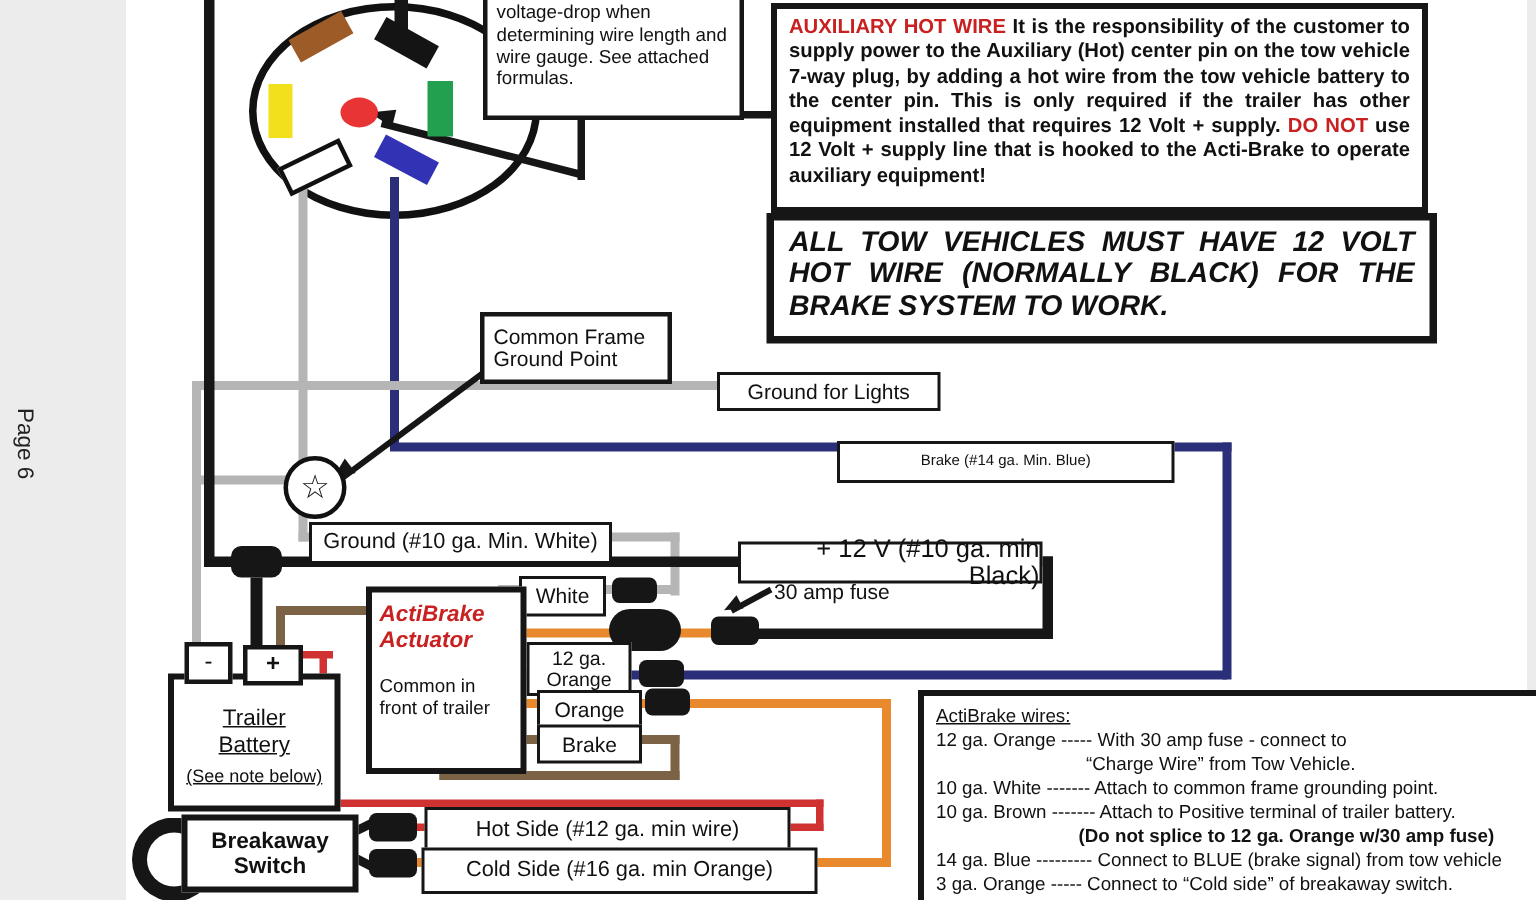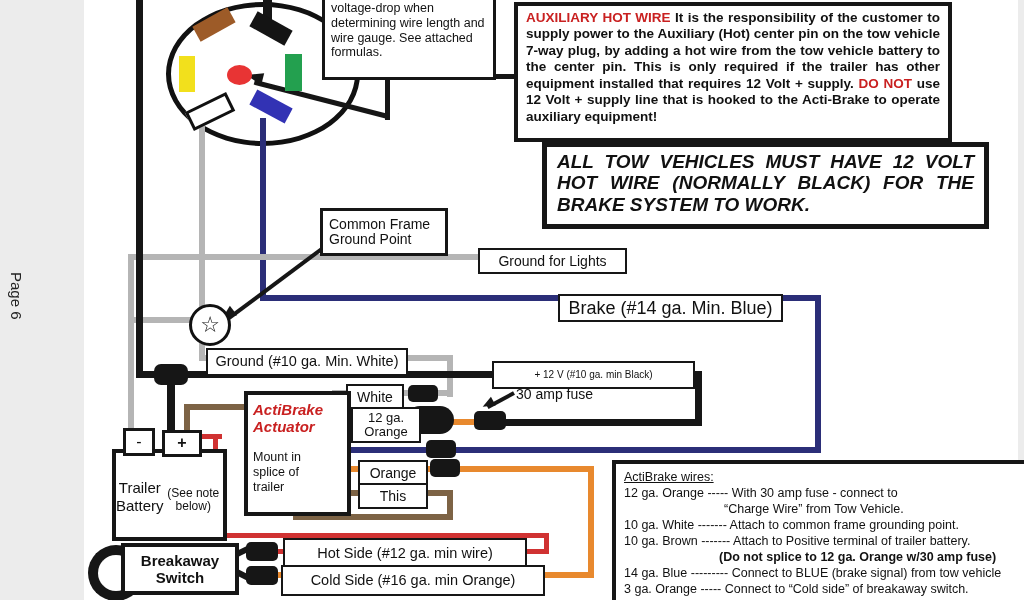--- a/index.html
+++ b/index.html
@@ -110,69 +110,69 @@
   <div class="abs" style="left:88px;top:545px;width:36px;height:36px;border:10px solid var(--wire-black);border-right-color:transparent;border-radius:50%;z-index:2;"></div>
 
   <div class="cbox" style="left:322px;top:-8px;width:156px;height:72px;border-width:3px;align-items:flex-start;justify-content:flex-start;text-align:left;padding:6px 6px 4px;font-size:12.5px;line-height:1.18;">
       <span>voltage-drop when determining wire length and wire gauge.  See attached formulas.</span>
     </div>
 
   <div class="cbox" style="left:514px;top:2px;width:414px;height:124px;border-width:4px;align-items:flex-start;text-align:justify;padding:4px 8px;font-size:13.5px;line-height:1.22;font-weight:bold;">
     <p style="margin:0;"><span class="red">AUXILIARY HOT WIRE</span><span> It is the responsibility of the customer to supply power to the Auxiliary (Hot) center pin on the tow vehicle 7-way plug, by adding a hot wire from the tow vehicle battery to the center pin. This is only required if the trailer has other equipment installed that requires 12 Volt + supply. </span><span class="red">DO NOT</span><span> use 12 Volt + supply line that is hooked to the Acti-Brake to operate auxiliary equipment!</span></p>
   </div>
 
-  <div class="cbox" style="left:511px;top:142px;width:417px;height:69px;border-width:5px;align-items:flex-start;text-align:justify;padding:4px 10px;font-size:19px;line-height:1.13;font-weight:bold;font-style:italic;margin-left:31px;">
+  <div class="cbox" style="left:511px;top:142px;width:417px;height:69px;border-width:5px;align-items:flex-start;text-align:justify;padding:4px 10px;font-size:19px;line-height:1.13;font-weight:bold;font-style:italic;">
       <span>ALL TOW VEHICLES MUST HAVE 12 VOLT HOT WIRE (NORMALLY BLACK) FOR THE BRAKE SYSTEM TO WORK.</span>
     </div>
 
   <div class="cbox" style="left:478px;top:248px;width:145px;height:22px;">
       <span>Ground for Lights</span>
     </div>
   <div class="cbox" style="left:320px;top:208px;width:116px;height:42px;border-width:3px;justify-content:flex-start;text-align:left;padding-left:6px;">
       <span style="width:104px;">Common Frame Ground Point</span>
     </div>
-  <div class="cbox" style="left:558px;top:294px;width:221px;height:24px;font-size:18px;">
+  <div class="cbox" style="left:558px;top:294px;width:221px;height:24px;font-size:10px;">
       <span>Brake (#14 ga. Min. Blue)</span>
     </div>
   <div class="cbox" style="left:206px;top:348px;width:198px;height:24px;font-size:14.5px;">
       <span>Ground (#10 ga. Min. White)</span>
     </div>
-  <div class="cbox" style="left:492px;top:361px;width:199px;height:24px;font-size:10px;">
+  <div class="cbox" style="left:492px;top:361px;width:199px;height:24px;font-size:17px;text-align:right;">
       <span>+ 12 V (#10 ga. min Black)</span>
     </div>
   <div class="abs" style="left:516px;top:386px;font-size:14px;z-index:3;color:#111;">30 amp fuse</div>
   <div class="cbox" style="left:283px;top:538px;width:240px;height:27px;font-size:14.5px;">
       <span>Hot Side (#12 ga. min wire)</span>
     </div>
   <div class="cbox" style="left:281px;top:565px;width:260px;height:27px;font-size:14.5px;">
       <span>Cold Side (#16 ga. min Orange)</span>
     </div>
 
   <div class="cbox" style="left:346px;top:384px;width:54px;height:23px;">
       <span>White</span>
     </div>
-  <div class="cbox" style="left:351px;top:407px;width:66px;height:32px;font-size:13px;">
+  <div class="cbox" style="left:351px;top:428px;width:66px;height:32px;font-size:13px;">
       <span style="width:48px;">12 ga. Orange</span>
     </div>
   <div class="cbox" style="left:361px;top:439px;width:54px;height:22px;margin-top:32px;">
       <span>Blue</span>
     </div>
   <div class="cbox" style="left:358px;top:460px;width:66px;height:22px;">
       <span>Orange</span>
     </div>
   <div class="cbox" style="left:358px;top:483px;width:66px;height:22px;">
-      <span>This</span>
+      <span>Brake</span>
     </div>
 
   <div class="cbox" style="left:244px;top:391px;width:89px;height:105px;border-width:4px;flex-direction:column;align-items:flex-start;justify-content:flex-start;text-align:left;padding:6px 5px;">
     <div class="red b" style="font-style:italic;font-size:15px;width:78px;line-height:1.15;">ActiBrake Actuator</div>
-    <div style="font-size:12.5px;width:80px;margin-top:14px;line-height:1.2;">Mount in splice of trailer</div>
+    <div style="font-size:12.5px;width:80px;margin-top:14px;line-height:1.2;">Common in front of trailer</div>
   </div>
 
-  <div class="cbox" style="left:112px;top:449px;width:107px;height:80px;border-width:4px;flex-direction:row;padding-top:4px;">
+  <div class="cbox" style="left:112px;top:449px;width:107px;height:80px;border-width:4px;flex-direction:column;padding-top:4px;text-decoration:underline;">
     <div style="font-size:15px;width:70px;line-height:1.2;">Trailer Battery</div>
     <div style="font-size:12px;margin-top:5px;">(See note below)</div>
   </div>
   <div class="cbox" style="left:123px;top:428px;width:26px;height:22px;border-width:3px;z-index:4;font-size:16px;">
       <span>-</span>
     </div>
   <div class="cbox" style="left:162px;top:430px;width:34px;height:21px;border-width:3px;z-index:4;font-size:16px;font-weight:bold;">
       <span>+</span>
     </div>
 

